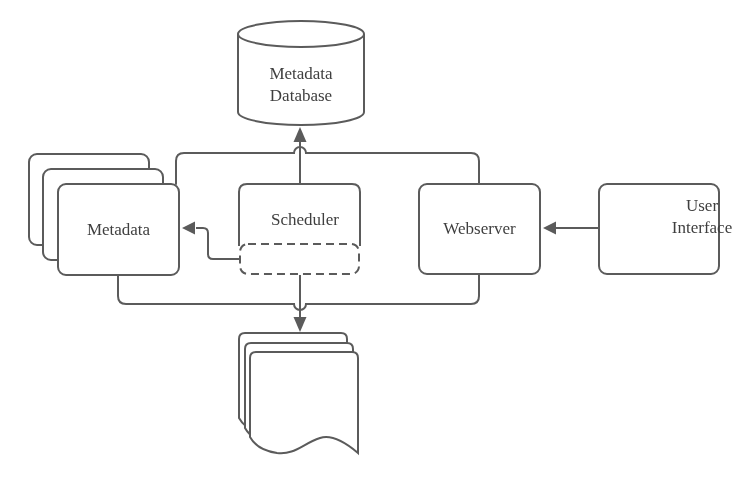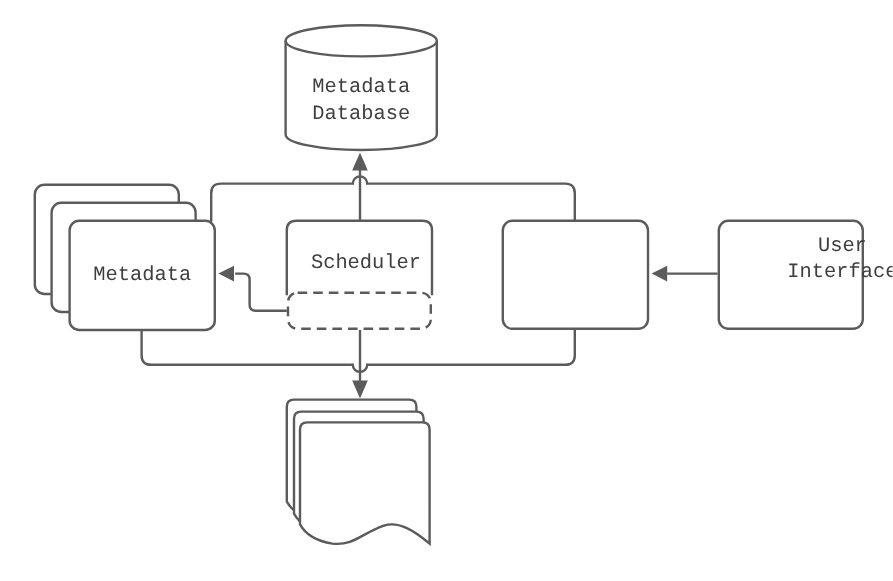--- a/index.html
+++ b/index.html
@@ -1,21 +1,21 @@
 <!DOCTYPE html>
 <html><head>
 <meta charset="utf-8">
 <style>
   html, body { margin: 0; padding: 0; background: #ffffff; }
   .canvas {
     position: relative;
     width: 744px;
     height: 484px;
     background: #ffffff;
-    font-family: Liberation Mono, monospace;
+    font-family: Liberation Serif, serif;
     overflow: hidden;
   }
   .diagram-svg { position: absolute; left: 0; top: 0; }
   .node-label {
     position: absolute;
     display: flex;
     align-items: center;
     justify-content: center;
     text-align: center;
     white-space: pre-line;
@@ -85,17 +85,18 @@
   </svg>
 
   <div class="node-label" style="left:238px; top:55px;  width:126px; height:60px;">Metadata
 Database</div>
 
   <div class="node-label" style="left:58px;  top:184px; width:121px; height:91px;">Metadata</div>
 
   <div class="node-label" style="left:239px; top:190px; width:132px; height:60px;">Scheduler</div>
 
 
+  <div class="node-label" style="left:419px; top:184px; width:121px; height:90px;">Webserver</div>
 
   <div class="node-label" style="left:599px; top:172px; width:140px; height:90px;margin-left:33px;">User
 Interface</div>
 
 </div>
 
 </body></html>

